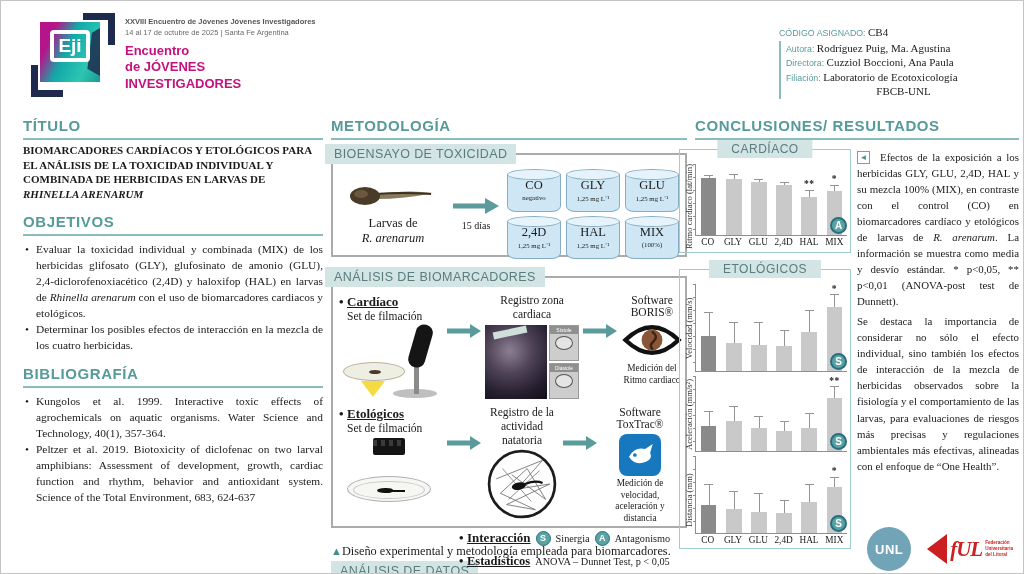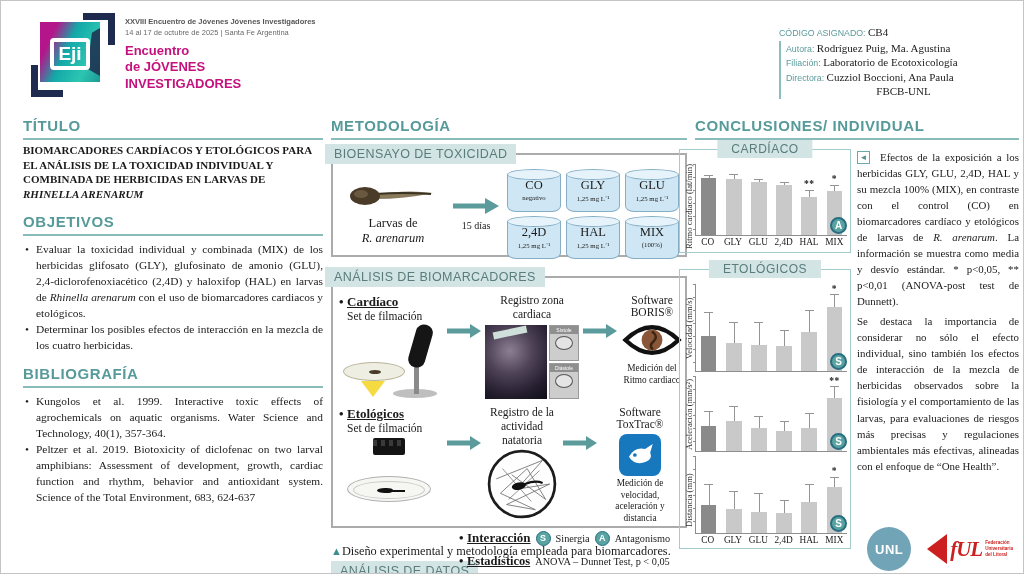--- a/index.html
+++ b/index.html
@@ -7,21 +7,21 @@
           font-family:"Liberation Serif",serif;color:#1a1a1a;overflow:hidden;box-sizing:border-box;}
   *{box-sizing:border-box;}
 
   
   .eji{position:absolute;left:30px;top:12px;width:88px;height:84px;}
   .brk-tr{position:absolute;top:0;right:4px;width:32px;height:32px;border-top:7px solid #1f2b4e;border-right:7px solid #1f2b4e;}
   .brk-bl{position:absolute;bottom:0;left:0;width:32px;height:32px;border-bottom:7px solid #1f2b4e;border-left:7px solid #1f2b4e;}
   .eji-sq{position:absolute;left:9px;top:9px;width:60px;height:60px;
           background:linear-gradient(115deg,#b5158a 0%,#b5158a 20%,#13a8a8 45%,#2cc6b2 75%,#1b9a94 100%);}
   .eji-fold{position:absolute;right:0;top:6px;width:18px;height:48px;background:#1f2b4e;clip-path:polygon(100% 0,100% 100%,30% 85%,55% 10%);opacity:.85;}
-  .eji-in{position:absolute;left:10px;top:16px;width:40px;height:32px;border:4px solid #fff;border-radius:4px;
+  .eji-in{position:absolute;left:10px;top:8px;width:40px;height:32px;border:4px solid #fff;border-radius:4px;
           display:flex;align-items:center;justify-content:center;color:#fff;font:700 19px "Liberation Sans",sans-serif;}
   .event-info{position:absolute;left:124px;top:16px;font-family:"Liberation Sans",sans-serif;color:#6a6a6a;font-size:7.5px;line-height:1.45;}
   .event-info .l1{font-weight:700;color:#555;}
   .brand{position:absolute;left:124px;top:42px;font-family:"Liberation Sans",sans-serif;font-weight:700;color:#c4117d;font-size:13px;line-height:1.25;}
   .credits{position:absolute;left:778px;top:24px;width:242px;font-size:11px;line-height:1.32;}
   .credits .lab{font-family:"Liberation Sans",sans-serif;color:#5a9a9a;font-size:8.8px;}
   .cred-block{border-left:2px solid #8ebcbc;padding-left:5px;margin-top:1px;}
   .fil2{text-align:center;}
 
   
@@ -148,22 +148,22 @@
   </div>
   <div class="brand">
     <div>Encuentro</div>
     <div>de JÓVENES</div>
     <div>INVESTIGADORES</div>
   </div>
   <div class="credits">
     <div><span class="lab">CÓDIGO ASIGNADO: </span><span>CB4</span></div>
     <div class="cred-block">
       <div><span class="lab">Autora: </span><span> Rodríguez Puig, Ma. Agustina</span></div>
+      <div><span class="lab">Directora: </span><span>Cuzziol Boccioni, Ana Paula</span></div>
       <div><span class="lab">Filiación: </span><span>Laboratorio de Ecotoxicología</span></div>
-      <div><span class="lab">Directora: </span><span>Cuzziol Boccioni, Ana Paula</span></div>
       <div class="fil2">FBCB-UNL</div>
     </div>
   </div>
 
   <div class="col-left">
     <div class="sec-h">TÍTULO</div>
     <div class="sec-u"></div>
     <div class="title-txt"><span>BIOMARCADORES CARDÍACOS Y ETOLÓGICOS PARA EL ANÁLISIS DE LA TOXICIDAD INDIVIDUAL Y COMBINADA DE HERBICIDAS EN LARVAS DE </span><i>RHINELLA ARENARUM</i></div>
 
     <div class="sec-h mt">OBJETIVOS</div>
@@ -363,21 +363,21 @@
         </div>
       </div>
     </div>
 
     <div class="cap">
       <span class="tri">▲</span><span>Diseño experimental y metodología empleada para biomarcadores.</span>
     </div>
   </div>
 
   <div class="col-right">
-    <div class="sec-h">CONCLUSIONES/ INDIVIDUAL</div>
+    <div class="sec-h">CONCLUSIONES/ RESULTADOS</div>
     <div class="sec-u"></div>
 
     <div class="charts">
       <div class="panel">
         <div class="chip2">CARDÍACO</div>
         <div class="chart">
           <div class="ylab">Ritmo cardíaco (lat/min)</div>
           <div class="cbody">
               <div class="plot" style="height:72px;">
                 <div class="slot">

